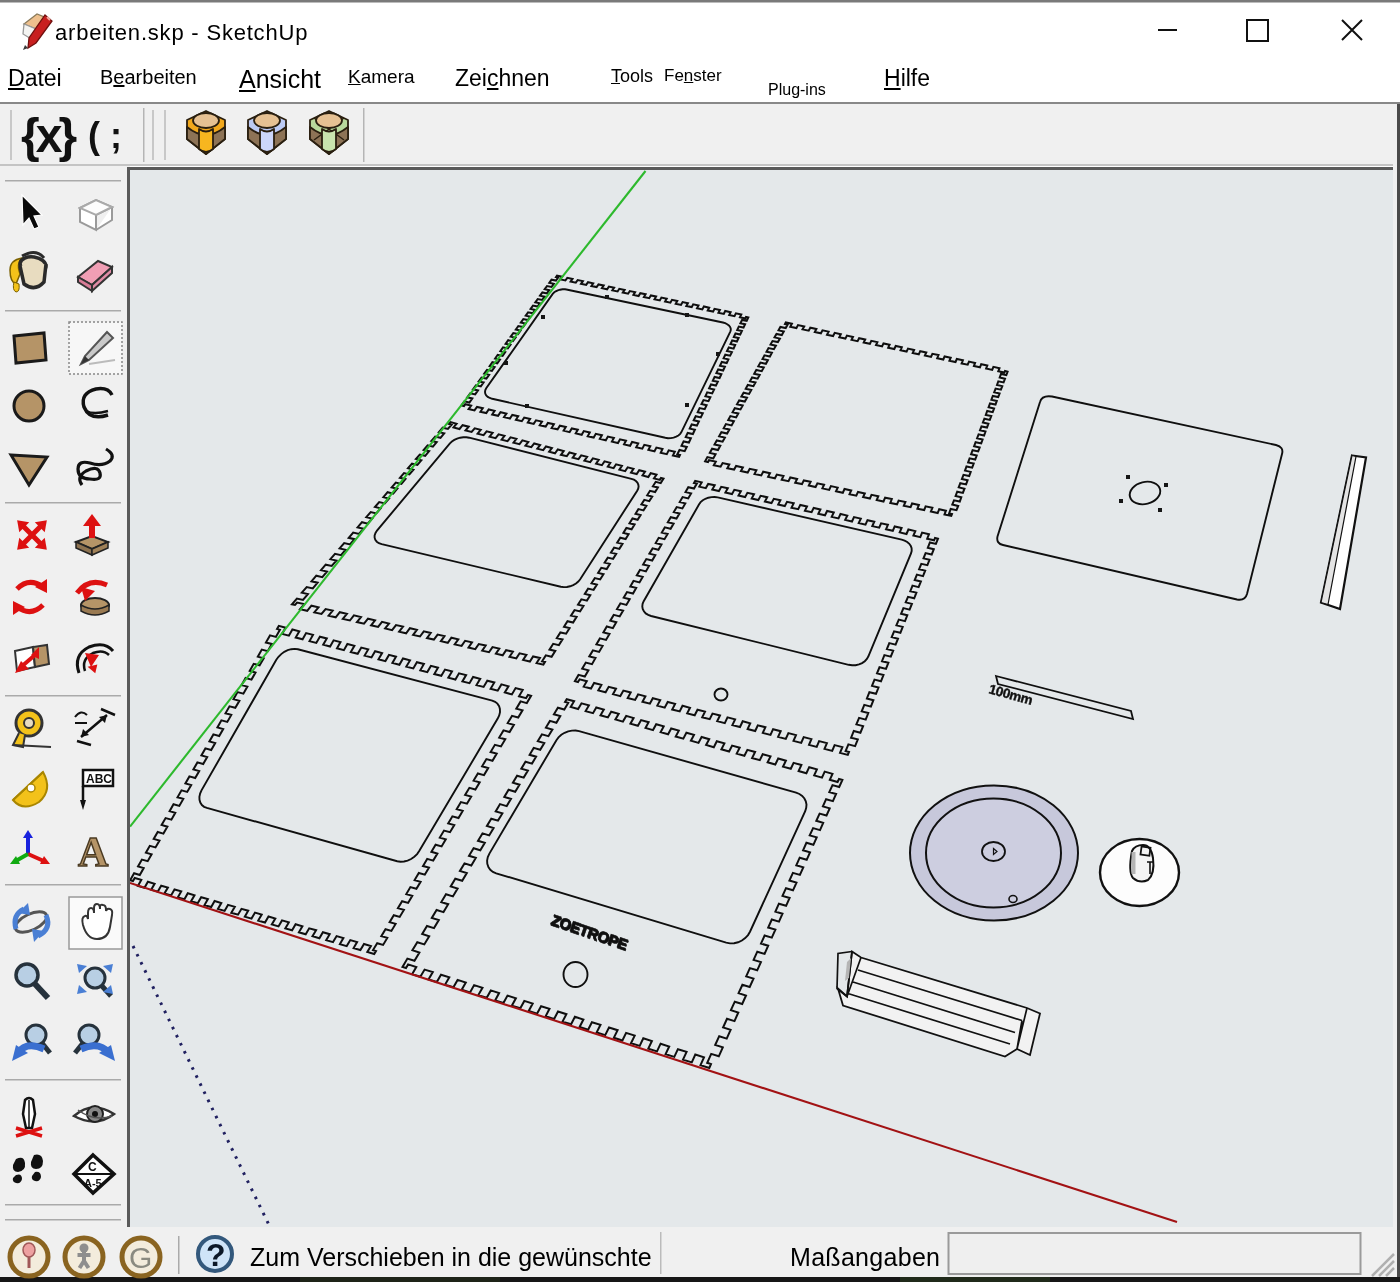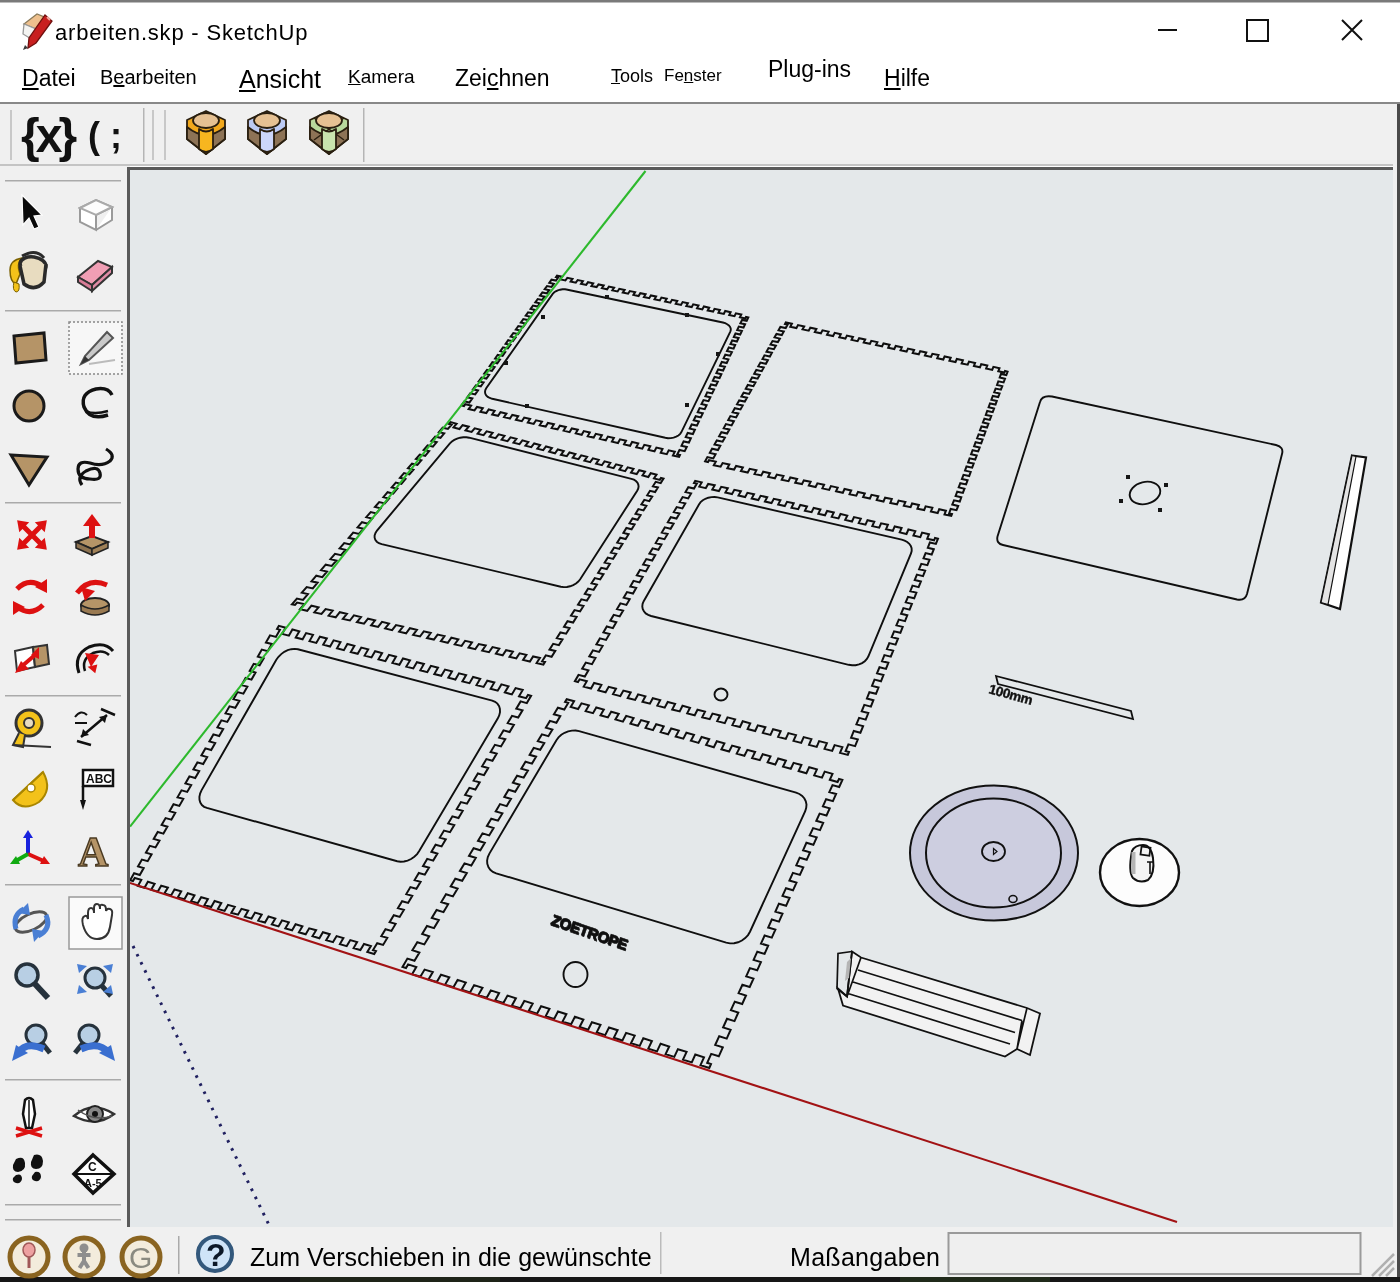--- a/index.html
+++ b/index.html
@@ -316,22 +316,22 @@
 <line x1="130" y1="883" x2="1177" y2="1222" stroke="#a21214" stroke-width="2.1"></line>
 <line x1="133" y1="946" x2="270" y2="1227" stroke="#202060" stroke-width="3" stroke-dasharray="2.6 6.4"></line>
 </g>
 <defs>
       <clipPath id="cnv">
         <rect x="130" y="170" width="1263" height="1057"></rect>
       </clipPath>
     </defs>
 </svg>
 <div class="t" style="left:55px;top:22px;font-size:22px;letter-spacing:0.8px;line-height:1">arbeiten.skp - SketchUp</div>
-<div style="position:absolute;left:22px;top:67px;font-size:23px;line-height:1"><u>D</u>atei</div>
+<div style="position:absolute;left:8px;top:67px;font-size:23px;line-height:1"><u>D</u>atei</div>
 <div style="position:absolute;left:100px;top:67px;font-size:20px;line-height:1">B<u>e</u>arbeiten</div>
 <div style="position:absolute;left:239px;top:67px;font-size:25px;line-height:1"><u>A</u>nsicht</div>
 <div style="position:absolute;left:348px;top:67px;font-size:19px;line-height:1"><u>K</u>amera</div>
 <div style="position:absolute;left:455px;top:67px;font-size:23px;line-height:1">Zei<u>c</u>hnen</div>
 <div style="position:absolute;left:611px;top:67px;font-size:18px;line-height:1"><u>T</u>ools</div>
 <div style="position:absolute;left:664px;top:67px;font-size:17px;line-height:1">Fe<u>n</u>ster</div>
-<div style="position:absolute;left:768px;top:58px;font-size:23px;line-height:1">Plug-ins</div>
+<div style="position:absolute;left:768px;top:82px;font-size:16px;line-height:1">Plug-ins</div>
 <div style="position:absolute;left:884px;top:67px;font-size:23px;line-height:1"><u>H</u>ilfe</div>
 <div class="t" style="left:250px;top:1243px;font-size:25px;width:406px;overflow:hidden">Zum Verschieben in die gewünschte Richtung ziehen</div>
 <div class="t" style="left:790px;top:1243px;font-size:25px;letter-spacing:0.3px">Maßangaben</div>
 </body></html>

